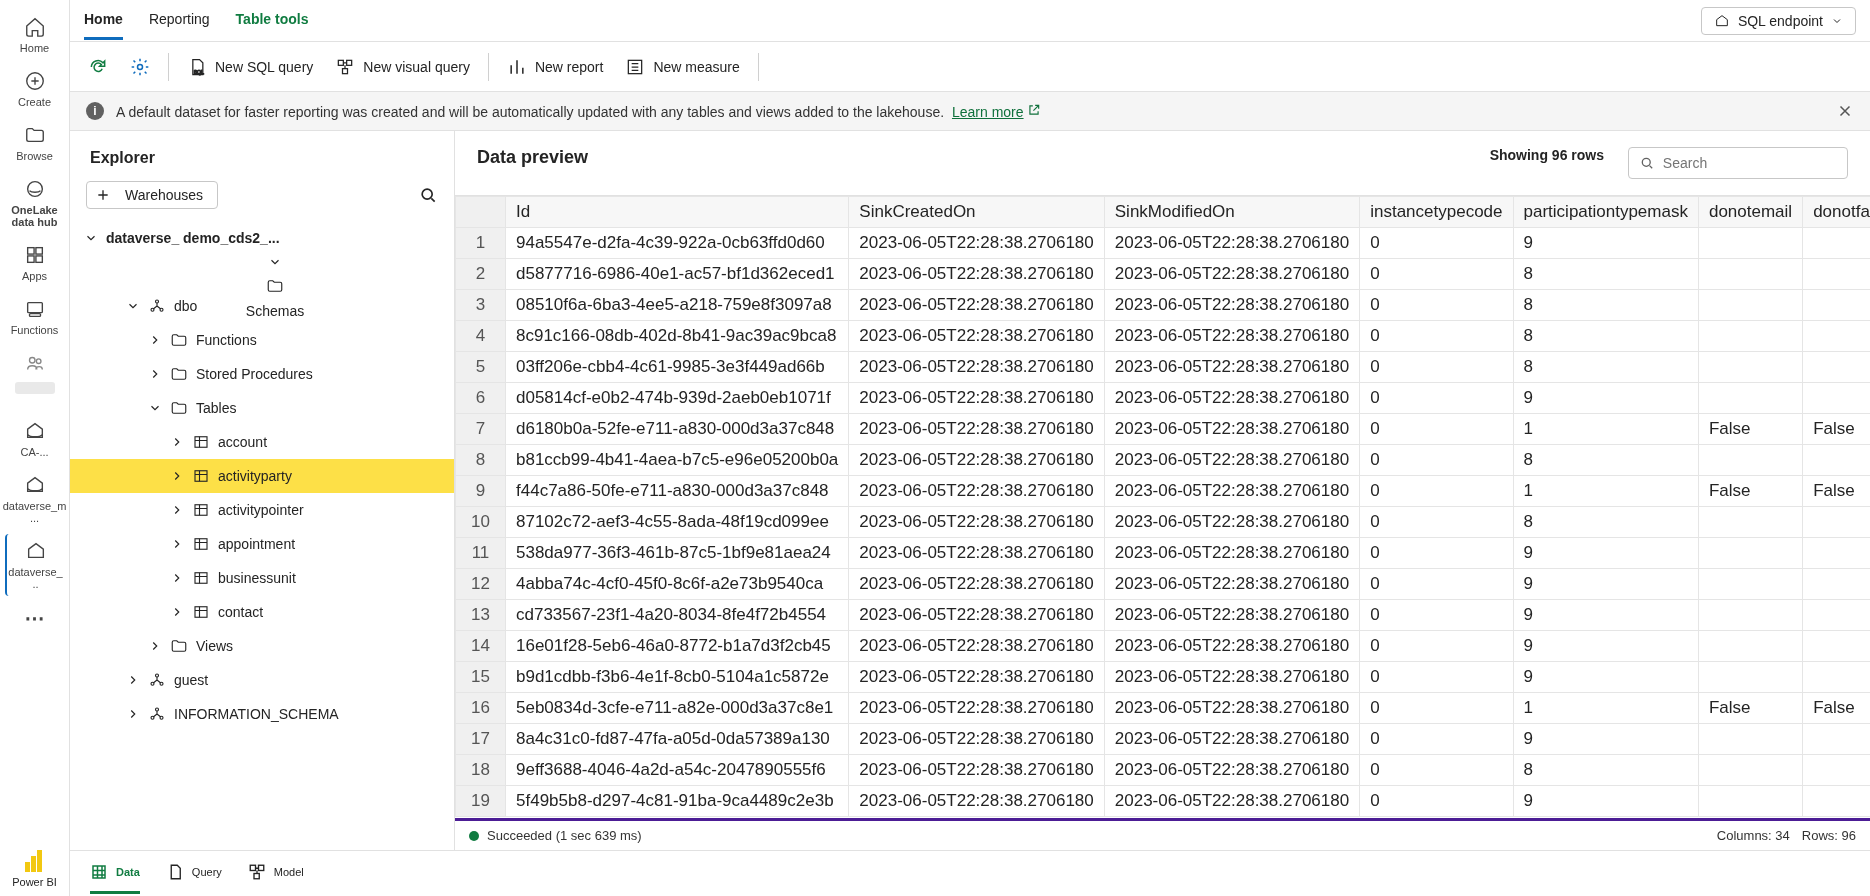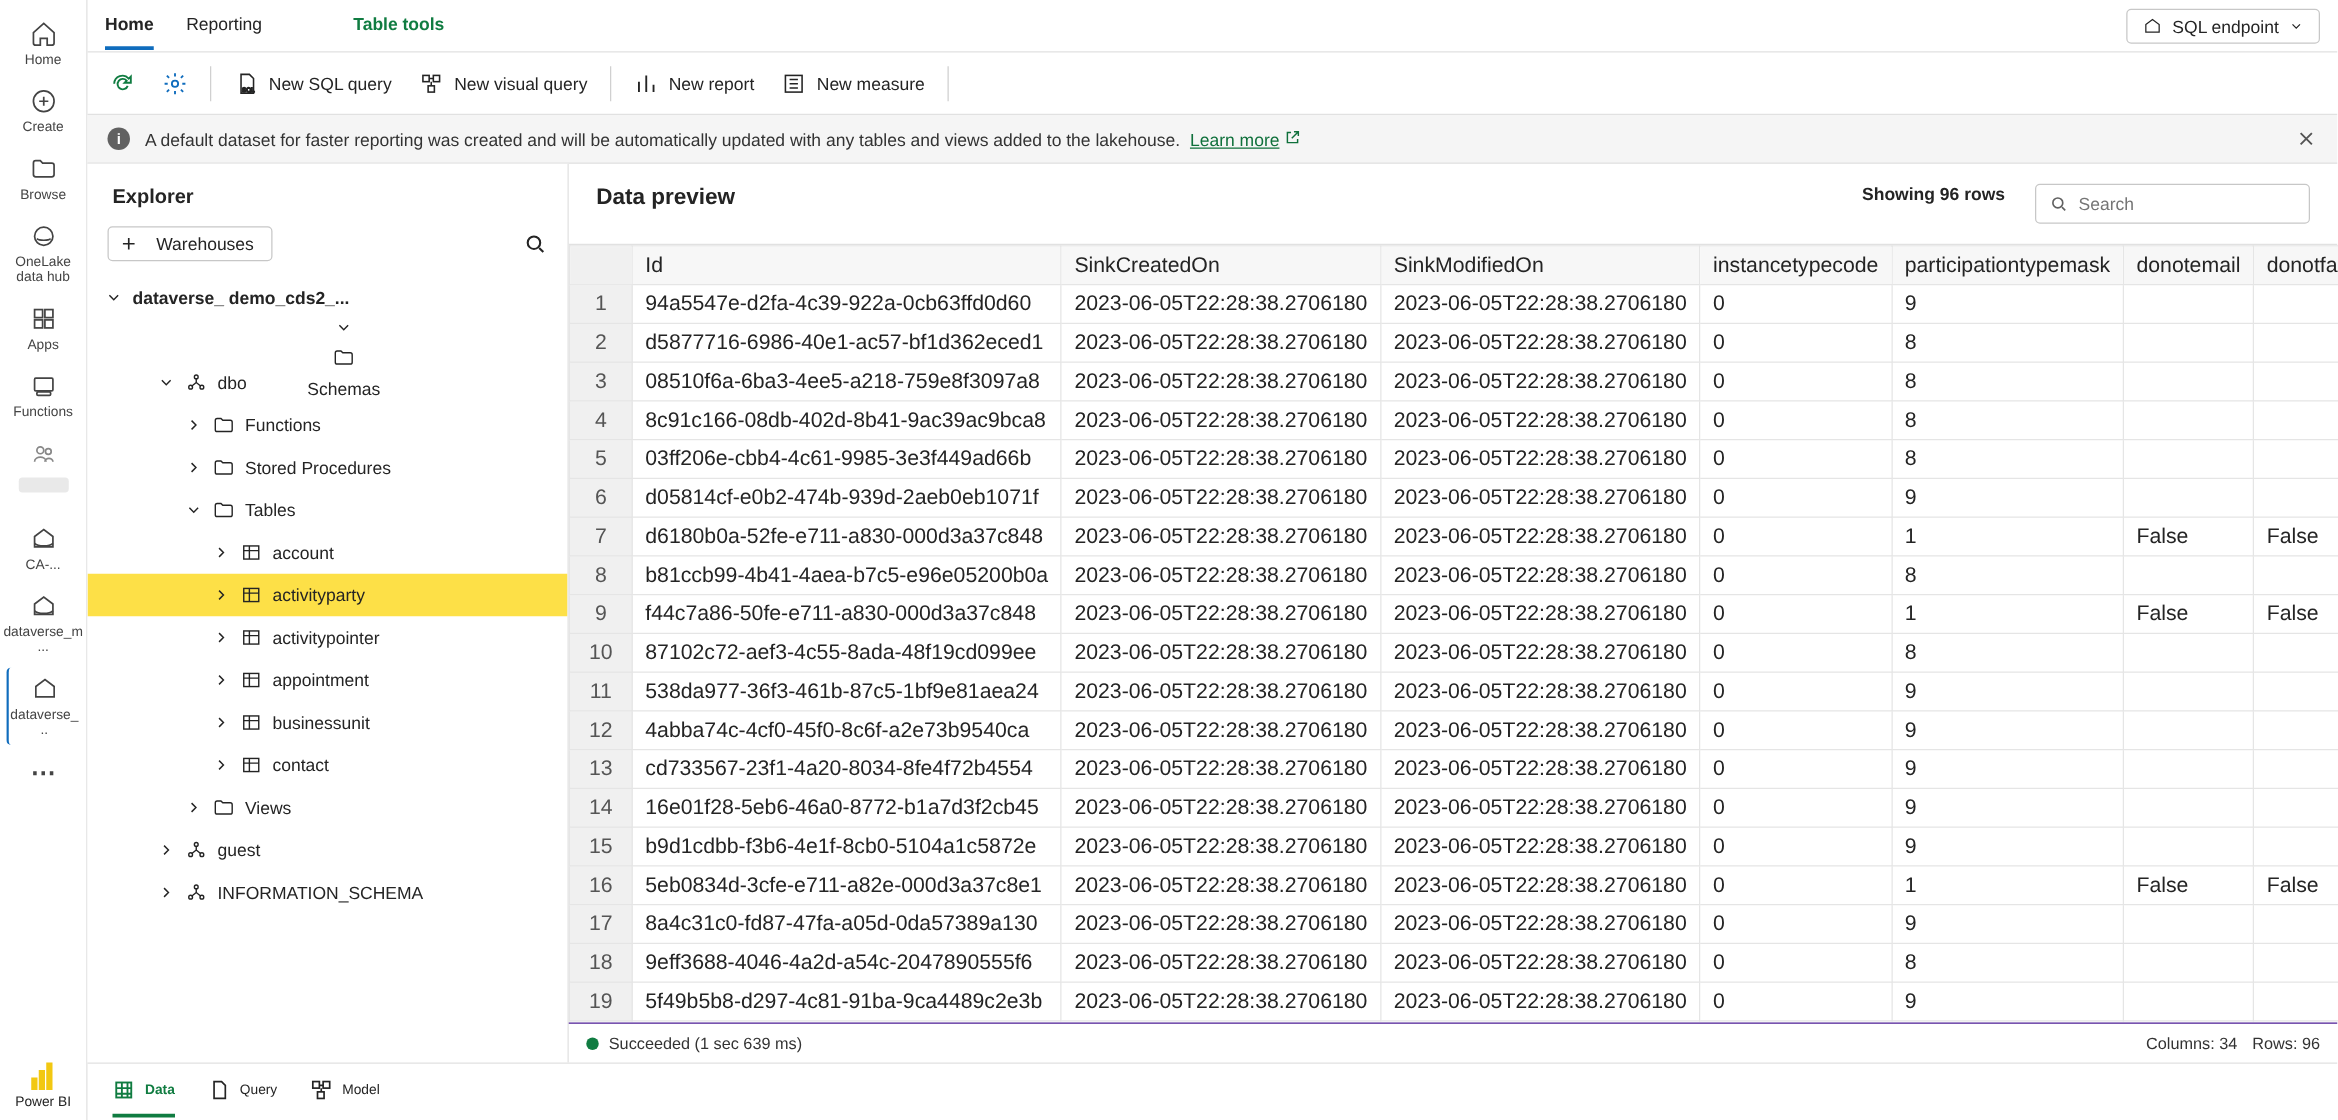--- a/index.html
+++ b/index.html
@@ -13,21 +13,21 @@
 .leftnav .spacer { flex: 1; }
 .leftnav .pbi { display:flex; flex-direction:column; align-items:center; gap:4px; font-size:11px; padding-bottom:8px;}
 .leftnav .pbi .logo { width:18px; height:24px; position:relative; }
 .leftnav .pbi .logo .b1{position:absolute;bottom:0;left:0;width:5px;height:10px;background:#f2c811;}
 .leftnav .pbi .logo .b2{position:absolute;bottom:0;left:6px;width:5px;height:16px;background:#f2c811;}
 .leftnav .pbi .logo .b3{position:absolute;bottom:0;left:12px;width:5px;height:22px;background:#f2c811;}
 .main { flex: 1; display: flex; flex-direction: column; min-width:0;}
 .tabbar { height: 42px; display: flex; align-items: center; border-bottom: 1px solid #e1e1e1; padding: 0 14px; gap: 26px; }
 .tabbar .tab { padding: 10px 0; border-bottom: 3px solid transparent; cursor: pointer; }
 .tabbar .tab.active { border-bottom-color: #0f6cbd; font-weight: 600; }
-.tabbar .green { color: #107c41; font-weight: 600; margin-left: 47px; }
+.tabbar .green { color: #107c41; font-weight: 600; }
 .tabbar .spacer { flex:1; }
 .tabbar .sqlbtn { border:1px solid #c7c7c7; border-radius:4px; padding:5px 12px; display:flex; align-items:center; gap:8px; cursor:pointer; font-size:14px; }
 .tabbar .sqlbtn .chev{width:12px;height:12px;}
 .toolbar { height: 50px; display: flex; align-items: center; padding: 0 14px; gap: 14px; border-bottom: 1px solid #e1e1e1; }
 .toolbar .group { display:flex; align-items:center; gap:14px; }
 .toolbar .sep { width:1px; height:28px; background:#d0d0d0; }
 .toolbar .cmd { display:flex; align-items:center; gap:8px; cursor:pointer; padding:4px 4px; border-radius:4px; }
 .toolbar .cmd svg { width:20px; height:20px; }
 .banner { background:#f5f5f5; border-bottom:1px solid #e1e1e1; padding:10px 16px; display:flex; align-items:center; gap:12px; font-size:14px; color:#333; }
 .banner .info{width:18px;height:18px;border-radius:50%;background:#616161;color:#fff;display:flex;align-items:center;justify-content:center;font-size:12px;font-weight:bold;}
@@ -54,21 +54,21 @@
 .preview .phdr .spacer{flex:1;}
 .preview .phdr .count{font-weight:600;}
 .preview .phdr .sbox{border:1px solid #c7c7c7;border-radius:4px;display:flex;align-items:center;gap:8px;padding:6px 10px;width:220px;}
 .preview .phdr .sbox svg{width:18px;height:18px;color:#616161;}
 .preview .phdr .sbox input{border:none;outline:none;font-size:14px;width:100%;}
 .gridwrap{flex:1;overflow:auto;border-top:1px solid #e1e1e1;}
 table.grid{border-collapse:collapse;font-size:17px;width:max-content;min-width:100%;}
 table.grid th, table.grid td{border:1px solid #e5e5e5;padding:5px 10px;text-align:left;white-space:nowrap;}
 table.grid th{background:#f7f7f7;font-weight:400;position:sticky;top:0;}
 table.grid td.rownum, table.grid th.rownum{background:#f0f0f0;color:#555;text-align:center;width:50px;}
-.status{height:32px;border-top:1px solid #4c1d95;display:flex;align-items:center;padding:0 14px;font-size:13px;color:#333;}
+.status{height:32px;border-top:3px solid #4c1d95;display:flex;align-items:center;padding:0 14px;font-size:13px;color:#333;}
 .status .dot{width:10px;height:10px;border-radius:50%;background:#107c41;margin-right:8px;}
 .status .spacer{flex:1;}
 .bottomtabs{height:46px;border-top:1px solid #e1e1e1;display:flex;align-items:center;padding:0 20px;gap:26px;font-size:11px;}
 .bottomtabs .btab{display:flex;align-items:center;gap:8px;padding:10px 0;border-bottom:3px solid transparent;cursor:pointer;}
 .bottomtabs .btab.active{border-bottom-color:#107c41;color:#107c41;font-weight:600;}
 .bottomtabs .btab svg{width:18px;height:18px;}
 .trunc{white-space:nowrap;overflow:hidden;text-overflow:ellipsis;}
 </style>
 </head>
 <body>
@@ -86,21 +86,21 @@
         <path d="M12 8v8M8 12h8"></path>
       </svg>
     <span>Create</span>
   </div>
   <div class="item">
     <svg viewBox="0 0 24 24" fill="none" stroke="currentColor" stroke-width="1.5">
         <path d="M3 7a2 2 0 0 1 2-2h4l2 2h8a2 2 0 0 1 2 2v8a2 2 0 0 1-2 2H5a2 2 0 0 1-2-2z"></path>
       </svg>
     <span>Browse</span>
   </div>
-  <div class="item" style="white-space:pre-line;">
+  <div class="item" style="white-space:pre-line;font-weight:bold;">
     <svg viewBox="0 0 24 24" fill="none" stroke="currentColor" stroke-width="1.5">
         <circle cx="12" cy="12" r="8"></circle>
         <path d="M6 14c2 2 10 2 12 0"></path>
       </svg>
     <span>OneLake
 data hub</span>
   </div>
   <div class="item">
     <svg viewBox="0 0 24 24" fill="none" stroke="currentColor" stroke-width="1.5">
         <rect x="4" y="4" width="7" height="7"></rect>

